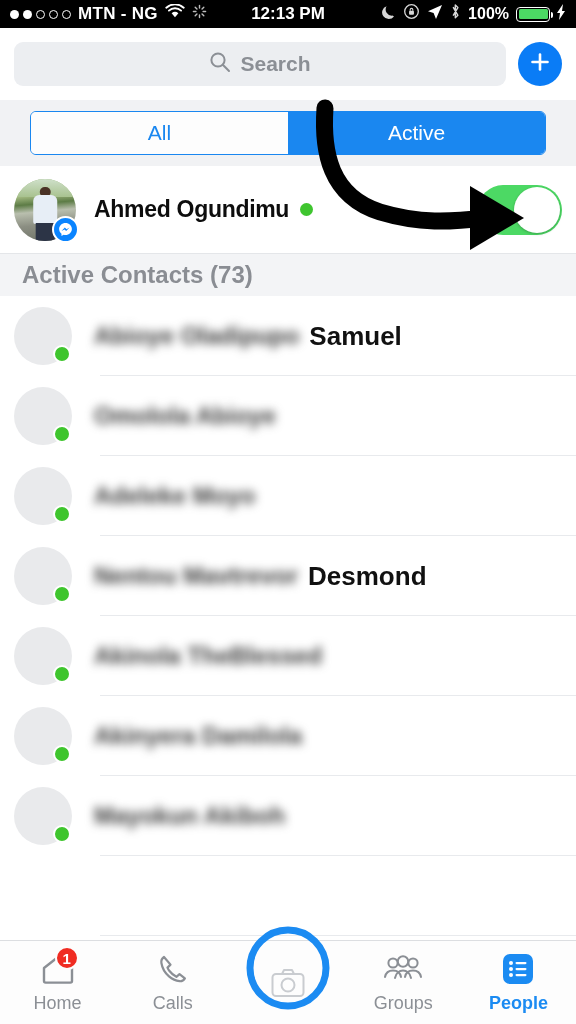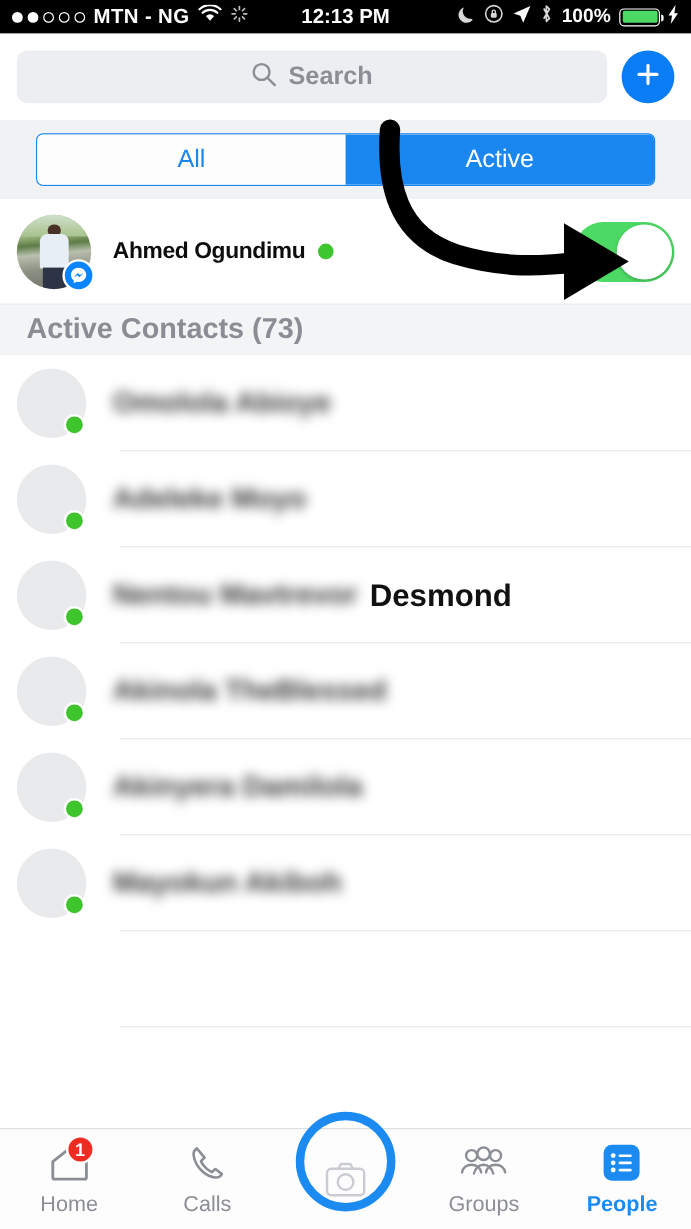--- a/index.html
+++ b/index.html
@@ -94,21 +94,21 @@
   .av-legs {
     position:absolute; left:50%; transform:translateX(-50%); bottom:0;
     width:30%; height:28%; background:#2c3446;
   }
   .msgr-badge {
     position: absolute; right: -3px; bottom: -2px; width: 27px; height: 27px;
     border-radius: 50%; background: #0a84ff; border: 2.5px solid #fff;
     display: flex; align-items: center; justify-content: center;
   }
   .selfname {
-    margin-left: 18px; font-size: 19px; font-weight: bold; color: #0d0d0d;
+    margin-left: 18px; font-size: 23px; font-weight: bold; color: #0d0d0d;
     letter-spacing: -.3px;
   }
   .greendot-inline {
     width: 13px; height: 13px; border-radius: 50%; background: #3fc52f;
     margin-left: 11px; flex: 0 0 auto;
   }
   .toggle {
     margin-left: auto; width: 84px; height: 50px; border-radius: 25px;
     background: #4cd964; position: relative; flex: 0 0 auto;
   }
@@ -312,20 +312,30 @@
 
   <div class="sectionhdr">Active Contacts (73)</div>
 
   <div class="list">
     <div class="row">
       <div class="ph-avatar">
         <div class="ph-circle"></div>
           <div class="ph-dot"></div>
       </div>
       <div class="namewrap">
+        <span class="blurname">Abioye Oladipupo</span>
+        <span class="clearname">Samuel</span>
+      </div>
+    </div>
+    <div class="row">
+      <div class="ph-avatar">
+        <div class="ph-circle"></div>
+          <div class="ph-dot"></div>
+      </div>
+      <div class="namewrap">
         <span class="blurname">Omolola Abioye</span>
 
       </div>
     </div>
     <div class="row">
       <div class="ph-avatar">
         <div class="ph-circle"></div>
           <div class="ph-dot"></div>
       </div>
       <div class="namewrap">

